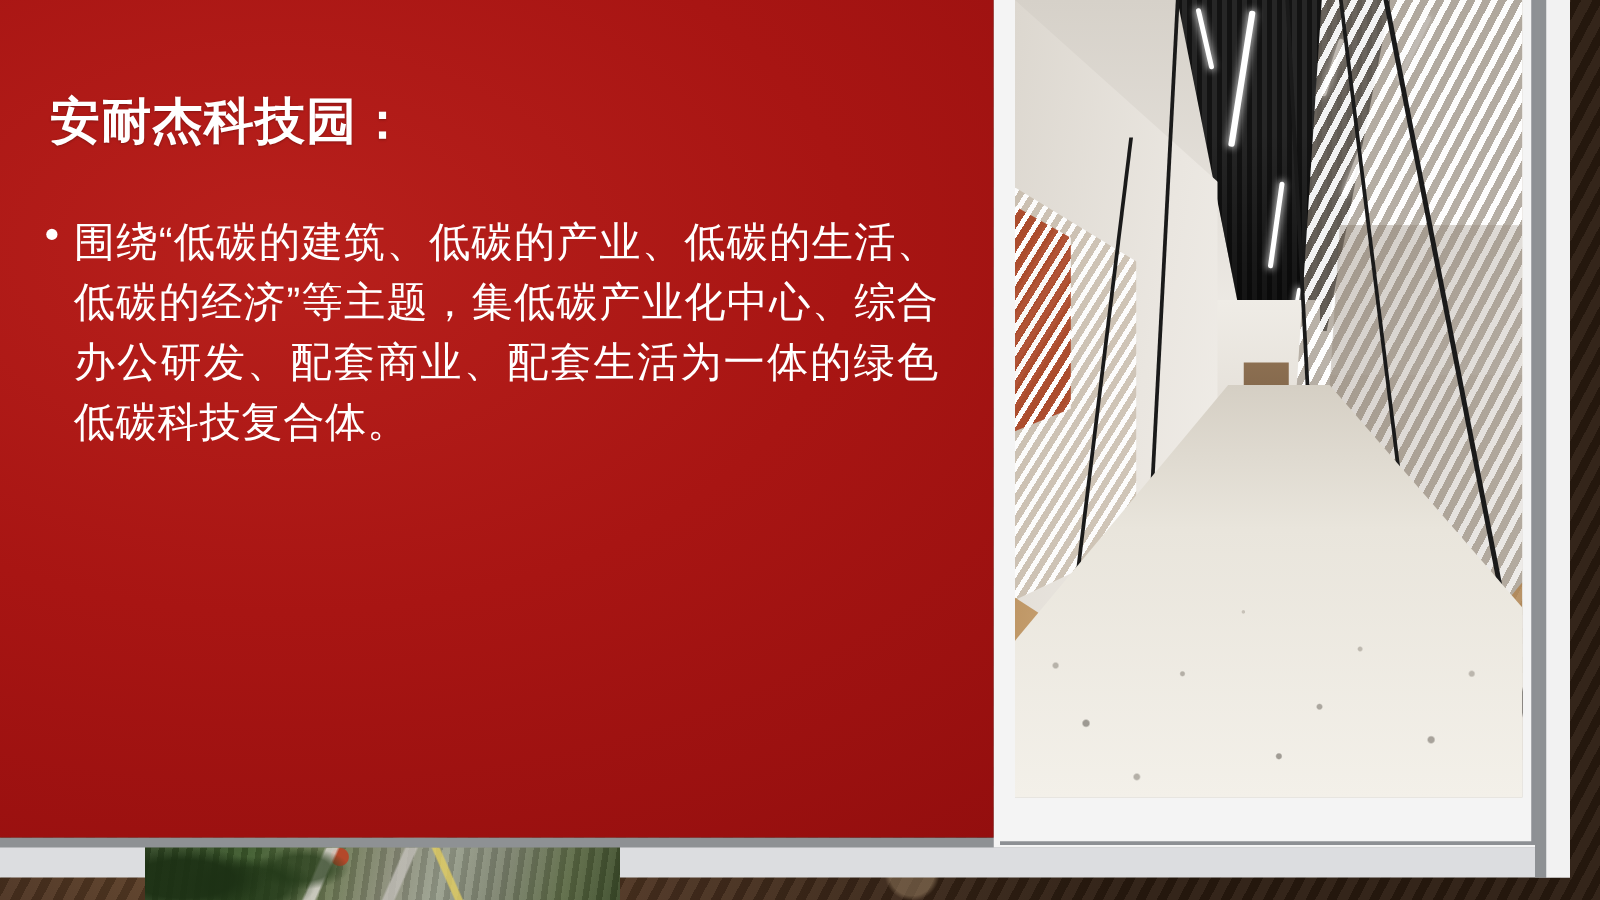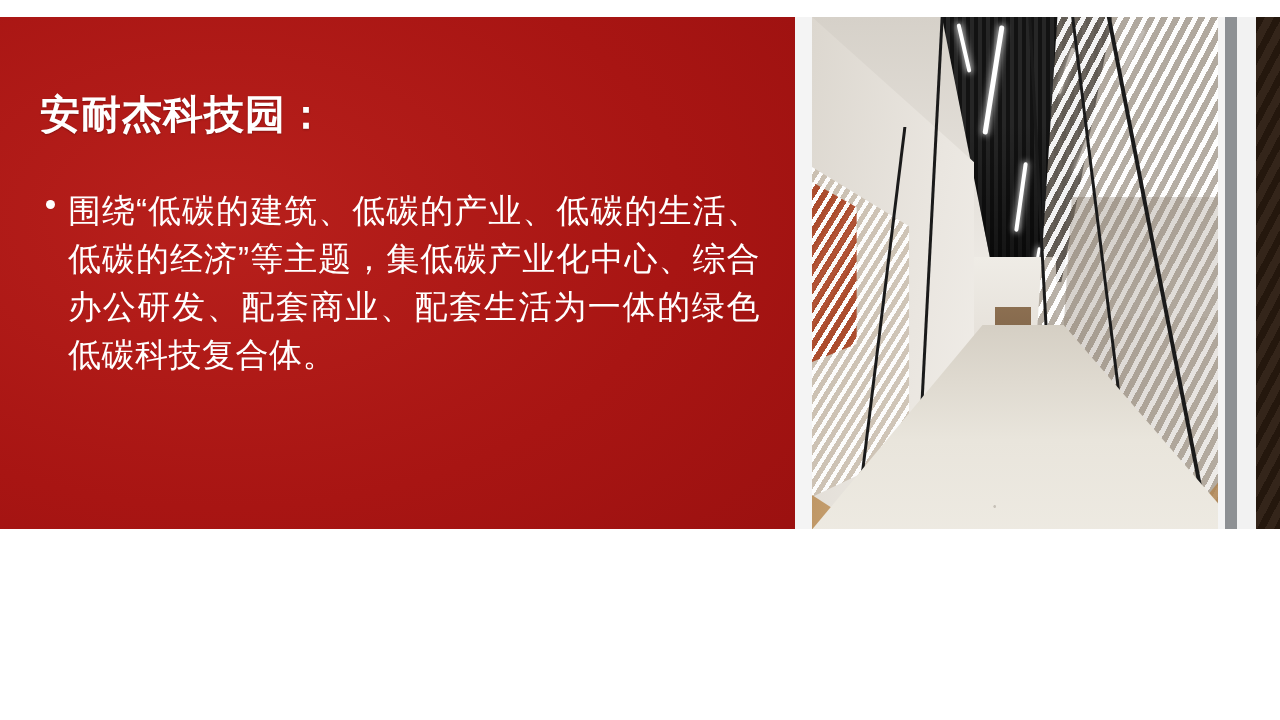--- a/index.html
+++ b/index.html
@@ -4,21 +4,21 @@
 <style>
   * { margin:0; padding:0; box-sizing:border-box; }
   html,body { width:1280px; height:720px; overflow:hidden; }
   body {
     font-family:"Liberation Sans","DejaVu Sans",sans-serif;
     background:#ffffff;
     position:relative;
   }
 
   
-  #slide { position:absolute; inset:0; width:1280px; height:512px; overflow:hidden;margin-top:17px; }
+  #slide { position:absolute; inset:0; width:1280px; height:720px; overflow:hidden; }
 
   
   .bg-photo {
     position:absolute; inset:0;
     background:
       radial-gradient(ellipse 50% 40% at 20% 95%, #6b4a2c 0%, #4a3120 45%, #2b1c10 100%),
       linear-gradient(180deg,#2a1a10 0%,#3d2716 40%,#55381f 70%,#2e1d11 100%);
   }
   .bg-photo::before{
     content:""; position:absolute; inset:0;
@@ -76,21 +76,21 @@
   }
 
   .slide-title{
     position:absolute; left:40px; top:74px;
     font-size:40px; font-weight:bold; color:#ffffff;
     letter-spacing:1px; line-height:1.15;
     text-shadow:0 1px 2px rgba(0,0,0,.25);
     white-space:nowrap;
   }
 
-  .bullets{ position:absolute; left:40px; top:170px; width:720px; }
+  .bullets{ position:absolute; left:31px; top:170px; width:720px; }
   .bullet-row{ position:relative; padding-left:28px; margin-bottom:14px; }
   .bullet-dot{
     position:absolute; left:6px; top:13px;
     width:9px; height:9px; border-radius:50%; background:#ffffff;
   }
   .bullet-text{
     font-size:33px; line-height:48px; color:#ffffff;
     text-align:justify; text-justify:inter-character;
     letter-spacing:.5px;
   }

